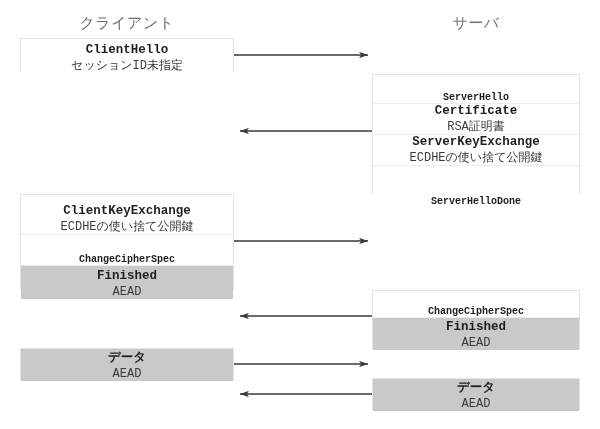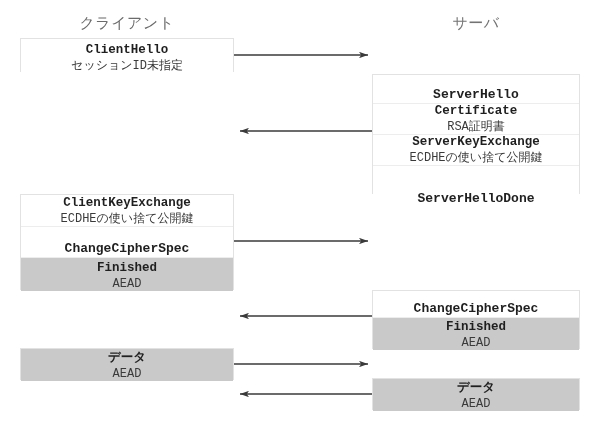--- a/index.html
+++ b/index.html
@@ -53,21 +53,21 @@
     background: #c9c9c9;
   }
   .msg-title {
     font-size: 12.5px;
     font-weight: bold;
     color: #1f1f1f;
     line-height: 1.15;
     white-space: nowrap;
   }
   .msg-title.big {
-    font-size: 13px;
+    font-size: 10px;
   }
   .msg-sub {
     font-size: 12px;
     font-weight: normal;
     color: #3a3a3a;
     line-height: 1.2;
     white-space: nowrap;
     margin-top: 1px;
   }
   .arrow-layer {
@@ -100,21 +100,21 @@
       </div>
       <div class="msg-cell" style="height: 31px;">
         <div class="msg-title">ServerKeyExchange</div>
         <div class="msg-sub">ECDHEの使い捨て公開鍵</div>
       </div>
       <div class="msg-cell" style="height: 29px; margin-top: 12px;">
         <div class="msg-title big">ServerHelloDone</div>
       </div>
     </div>
     <div class="msg-group" style="left: 20px; top: 194px; width: 214px; height: 96px;">
-      <div class="msg-cell" style="height: 32px;">
+      <div class="msg-cell" style="height: 32px; margin-top: 8px;">
         <div class="msg-title">ClientKeyExchange</div>
         <div class="msg-sub">ECDHEの使い捨て公開鍵</div>
       </div>
       <div class="msg-cell" style="height: 31px;">
         <div class="msg-title big">ChangeCipherSpec</div>
       </div>
       <div class="msg-cell shaded" style="height: 33px; background: rgb(201, 201, 201);">
         <div class="msg-title">Finished</div>
         <div class="msg-sub">AEAD</div>
       </div>

